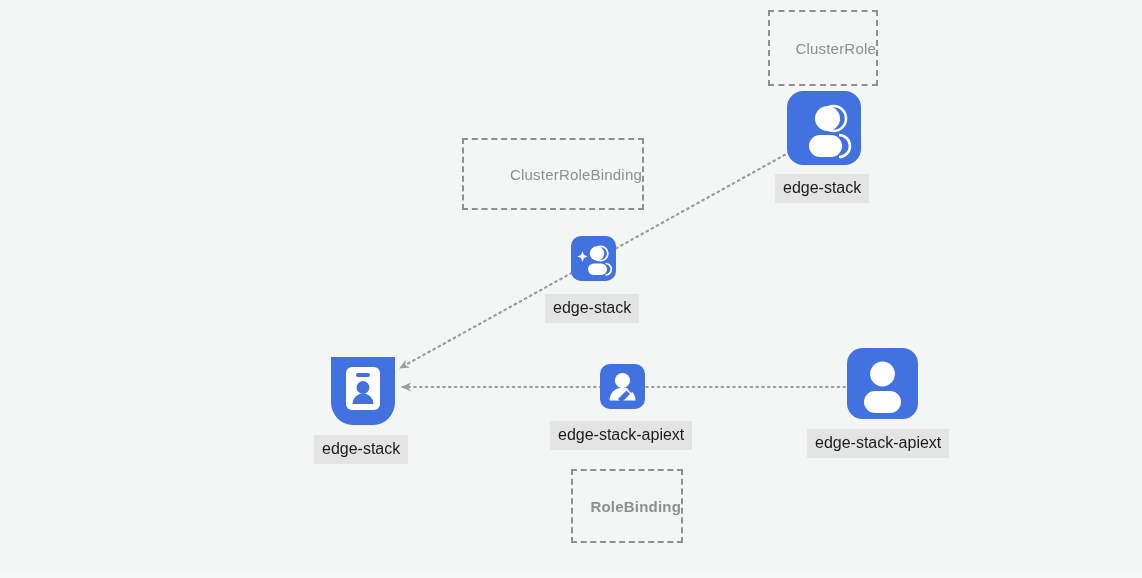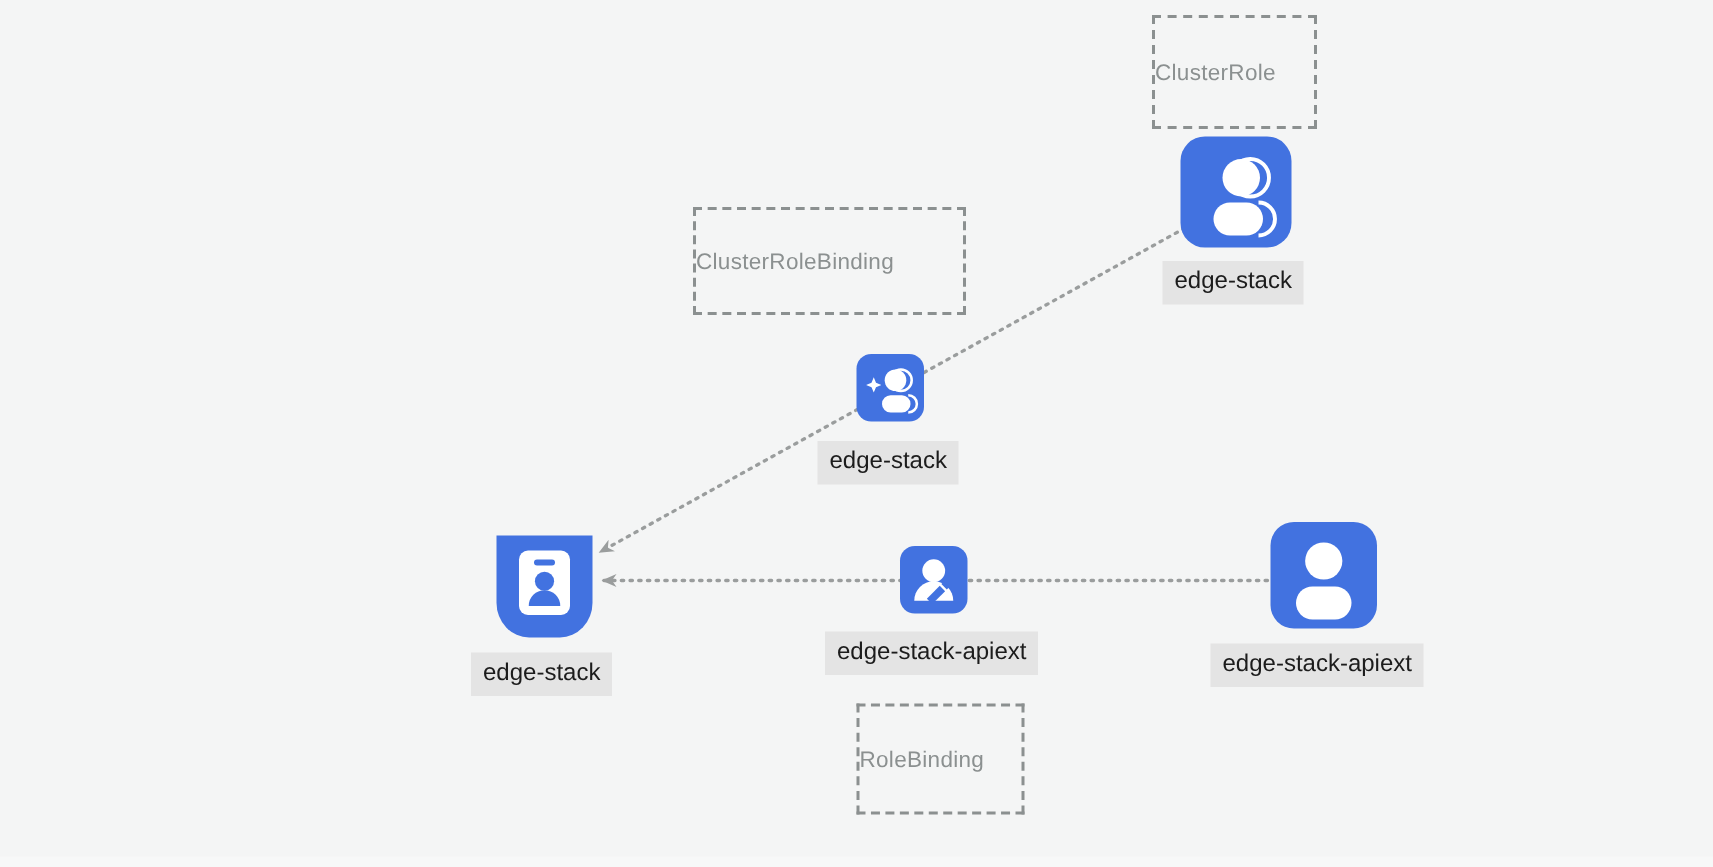--- a/index.html
+++ b/index.html
@@ -22,21 +22,21 @@
     width: 1142px;
     height: 578px;
     pointer-events: none;
   }
   .kindbox {
     position: absolute;
     border: 2px dashed #8b9090;
     box-sizing: border-box;
     display: flex;
     align-items: center;
-    justify-content: flex-start;
+    justify-content: flex-end;
     color: #8b9090;
     font-size: 15px;
     letter-spacing: 0.2px;
     background: transparent;
   }
   .node {
     position: absolute;
   }
   .ico {
     position: absolute;
@@ -90,21 +90,21 @@
 
   <div class="kindbox" style="left:768px; top:10px; width:110px; height:76px;">
     <span>ClusterRole</span>
   </div>
 
   <div class="kindbox" style="left:462px; top:138px; width:182px; height:72px;">
     <span>ClusterRoleBinding</span>
   </div>
 
 
-  <div class="kindbox" style="left:571px; top:469px; width:112px; height:74px;">
+  <div class="kindbox" style="left:571px; top:469px; width:112px; height:74px;font-weight:bold;">
     <span>RoleBinding</span>
   </div>
 
 
   <div class="node">
     <div class="ico rounded" style="left:787px; top:91px; width:74px; height:74px;">
       <svg viewBox="0 0 74 74">
         <circle cx="40.5" cy="27.5" r="12.5" fill="#ffffff"></circle>
         <path d="M40.5 15 a12.5 12.5 0 0 1 0 25 a9.6 9.6 0 0 0 0 -25 z" fill="#ffffff"></path>
         <circle cx="46.5" cy="27.5" r="12.5" fill="none" stroke="#ffffff" stroke-width="2.6"></circle>

